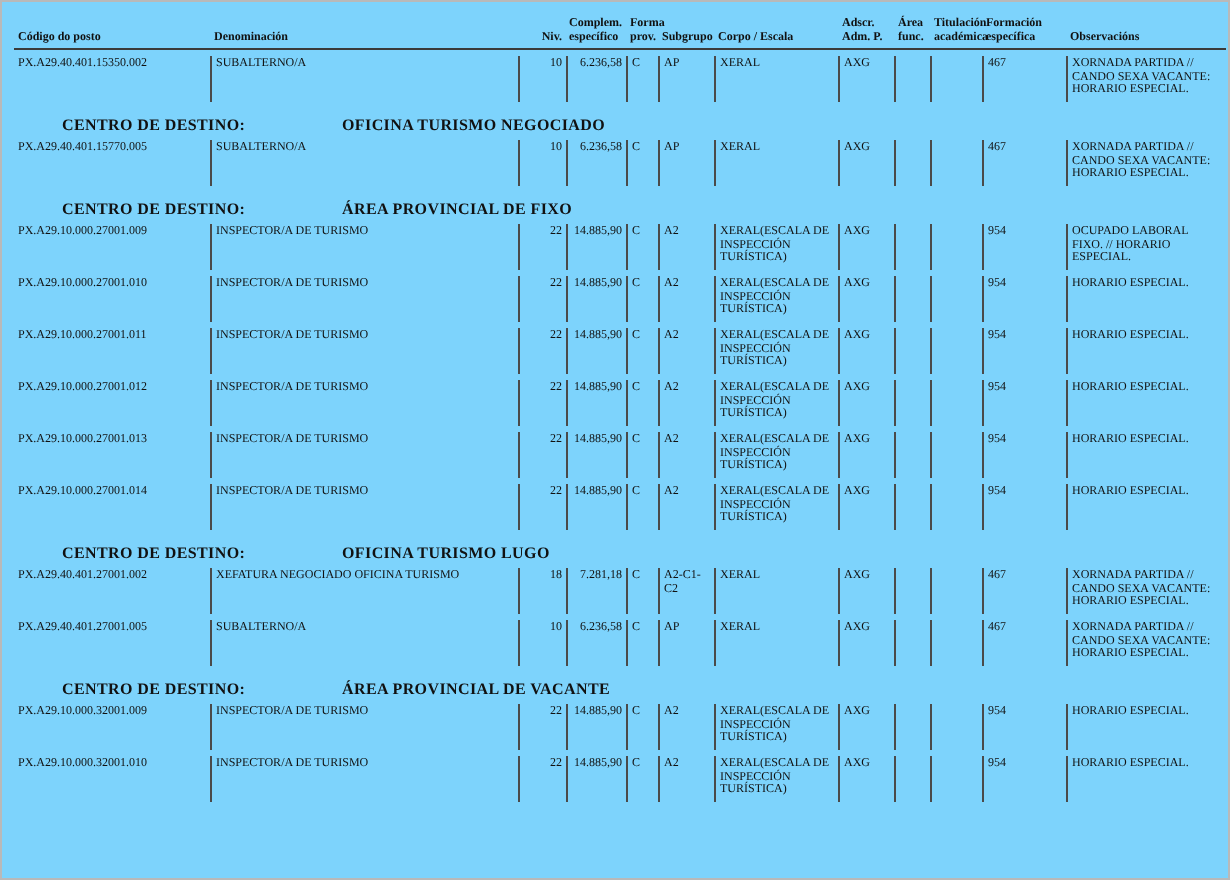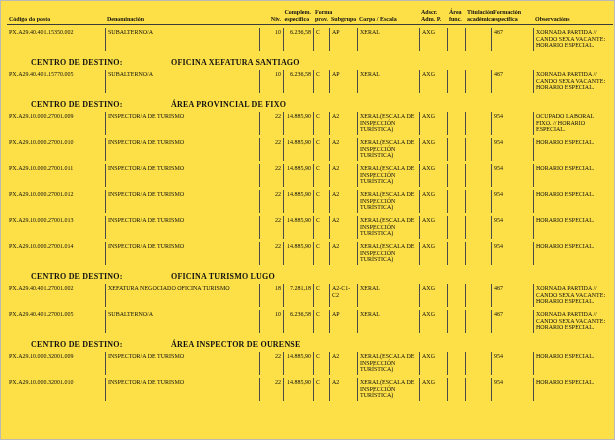--- a/index.html
+++ b/index.html
@@ -1,21 +1,21 @@
 <!DOCTYPE html>
 <html><head>
 <meta charset="utf-8">
 <style>
   html,body{margin:0;padding:0;}
   body{
     width:615px;height:440px;background:#ffffff;
     font-family:"Liberation Serif", "DejaVu Serif", serif;
     color:#111;position:relative;overflow:hidden;
   }
-  .page{position:absolute;inset:0;border:1px solid #b9b9b9;box-sizing:border-box;background:#fde047;}
+  .page{position:absolute;inset:0;border:1px solid #b9b9b9;box-sizing:border-box;background:#7dd3fc;}
   .rpt-table{position:absolute;left:6px;top:8px;width:606px;}
   .grid{display:grid;grid-template-columns:98px 154px 24px 30px 16px 28px 62px 28px 18px 26px 42px 80px;}
   .thead{border-bottom:1px solid #3a3a3a;padding-bottom:2px;}
   .hcell{
     display:flex;align-items:flex-end;
     font-weight:bold;font-size:6px;line-height:6.5px;
     white-space:pre-line;padding:0 2px;box-sizing:border-box;
   }
   .row{min-height:23px;margin-top:3px;}
   .cell{
@@ -68,21 +68,21 @@
           <div class="cell">AP</div>
           <div class="cell">XERAL</div>
           <div class="cell">AXG</div>
           <div class="cell"></div>
           <div class="cell"></div>
           <div class="cell">467</div>
           <div class="cell">XORNADA PARTIDA // CANDO SEXA VACANTE: HORARIO ESPECIAL.</div>
         </div>
         <div class="section">
           <span class="slabel">CENTRO DE DESTINO:</span>
-          <span>OFICINA XEFATURA SANTIAGO</span>
+          <span>OFICINA TURISMO NEGOCIADO</span>
         </div>
         <div class="row grid">
           <div class="cell first">PX.A29.40.401.15770.005</div>
           <div class="cell">SUBALTERNO/A</div>
           <div class="cell num">10</div>
           <div class="cell num">6.236,58</div>
           <div class="cell">C</div>
           <div class="cell">AP</div>
           <div class="cell">XERAL</div>
           <div class="cell">AXG</div>
@@ -206,21 +206,21 @@
           <div class="cell">AP</div>
           <div class="cell">XERAL</div>
           <div class="cell">AXG</div>
           <div class="cell"></div>
           <div class="cell"></div>
           <div class="cell">467</div>
           <div class="cell">XORNADA PARTIDA // CANDO SEXA VACANTE: HORARIO ESPECIAL.</div>
         </div>
         <div class="section">
           <span class="slabel">CENTRO DE DESTINO:</span>
-          <span>ÁREA INSPECTOR DE OURENSE</span>
+          <span>ÁREA PROVINCIAL DE VACANTE</span>
         </div>
         <div class="row grid">
           <div class="cell first">PX.A29.10.000.32001.009</div>
           <div class="cell">INSPECTOR/A DE TURISMO</div>
           <div class="cell num">22</div>
           <div class="cell num">14.885,90</div>
           <div class="cell">C</div>
           <div class="cell">A2</div>
           <div class="cell">XERAL(ESCALA DE INSPECCIÓN TURÍSTICA)</div>
           <div class="cell">AXG</div>

